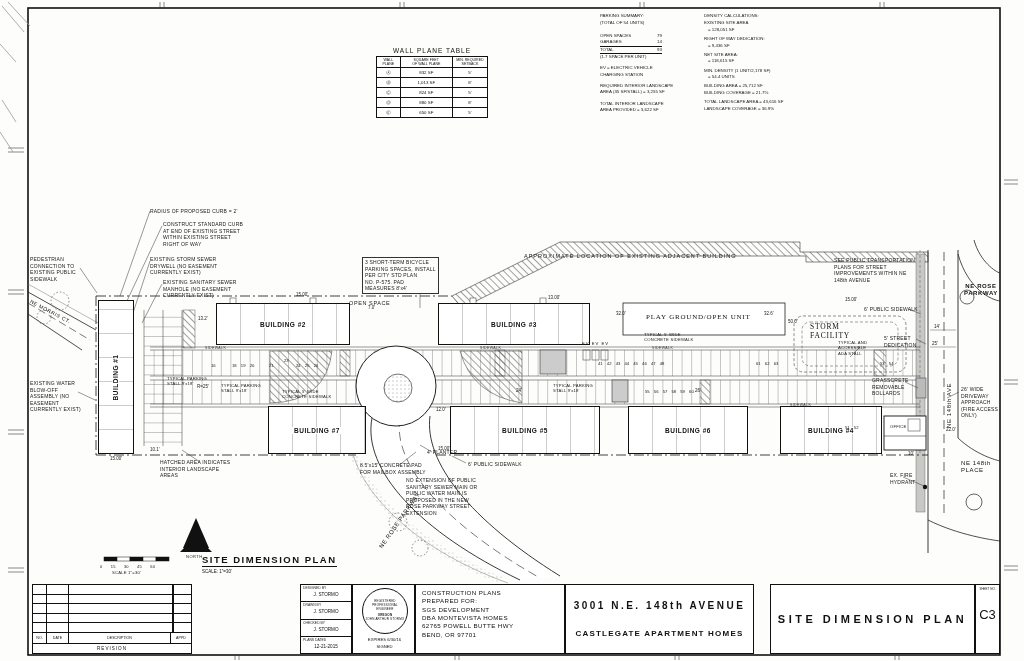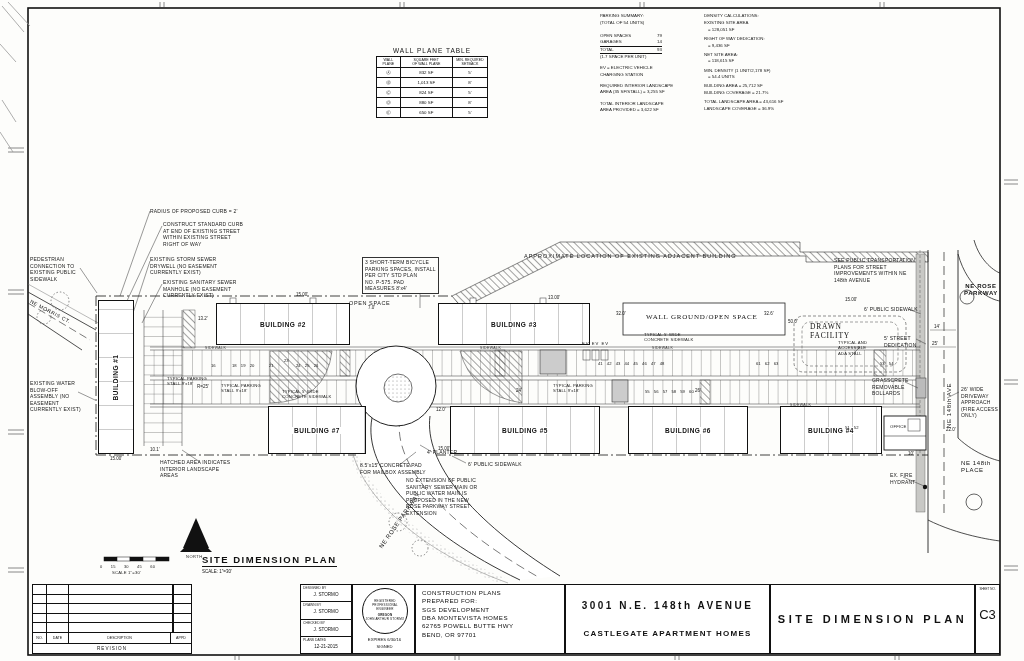--- a/index.html
+++ b/index.html
@@ -252,22 +252,22 @@
       <span>BUILDING #5</span>
     </div>
   <div class="bld" style="left:628px;top:406px;width:118px;height:46px">
       <span>BUILDING #6</span>
     </div>
   <div class="bld" style="left:780px;top:406px;width:100px;height:46px">
       <span>BUILDING #4</span>
     </div>
 
   <div class="co" style="left:349px;top:300px;font-size:5.5px;letter-spacing:.6px">OPEN SPACE</div>
-  <div class="serifLbl" style="left:646px;top:313px">WALL GROUND/OPEN SPACE</div>
-  <div class="serifLbl" style="left:810px;top:322px;font-size:7.5px">DRAWN
+  <div class="serifLbl" style="left:646px;top:313px">PLAY GROUND/OPEN UNIT</div>
+  <div class="serifLbl" style="left:810px;top:322px;font-size:7.5px">STORM
 FACILITY</div>
 
   <div class="street" style="left:964px;top:283px;text-align:center">NE ROSE
 PARKWAY</div>
   <div class="street" style="left:946px;top:428px;transform:rotate(-90deg);transform-origin:0 0;font-weight:normal">NE 148th AVE</div>
   <div class="street" style="left:961px;top:460px;font-weight:normal">NE 148th
 PLACE</div>
   <div class="street" style="left:378px;top:546px;transform:rotate(-55deg);transform-origin:0 0;font-weight:normal;white-space:nowrap">NE ROSE PARKWAY</div>
   <div class="street" style="left:32px;top:298px;transform:rotate(28deg);transform-origin:0 0;font-weight:normal;white-space:nowrap;font-size:5px">NE MORRIS CT.</div>
 
@@ -460,21 +460,21 @@
 
   <div class="tb prep" style="left:415px;top:584px;width:150px;height:70px;padding:4px 6px">
     <div>CONSTRUCTION PLANS</div>
     <div>PREPARED FOR:</div>
     <div>SGS DEVELOPMENT</div>
     <div>DBA MONTEVISTA HOMES</div>
     <div>62765 POWELL BUTTE HWY</div>
     <div>BEND, OR  97701</div>
   </div>
 
-  <div class="tb" style="left:565px;top:584px;width:205px;height:70px;display:flex;flex-direction:column;align-items:center;justify-content:center">
+  <div class="tb" style="left:565px;top:584px;width:189px;height:70px;display:flex;flex-direction:column;align-items:center;justify-content:center">
     <div style="font:bold 10px 'Liberation Sans',sans-serif;letter-spacing:2.5px">3001 N.E. 148th AVENUE</div>
     <div style="font:bold 8px 'Liberation Sans',sans-serif;letter-spacing:1.2px;margin-top:18px">CASTLEGATE APARTMENT HOMES</div>
   </div>
 
   <div class="tb" style="left:770px;top:584px;width:205px;height:70px;display:flex;align-items:center;justify-content:center">
     <div style="font:bold 11px 'Liberation Sans',sans-serif;letter-spacing:3.5px">SITE DIMENSION PLAN</div>
   </div>
 
   <div class="tb" style="left:975px;top:584px;width:25px;height:70px">
     <div style="font:3px 'Liberation Sans',sans-serif;text-align:center;margin-top:2px">SHEET NO.</div>

